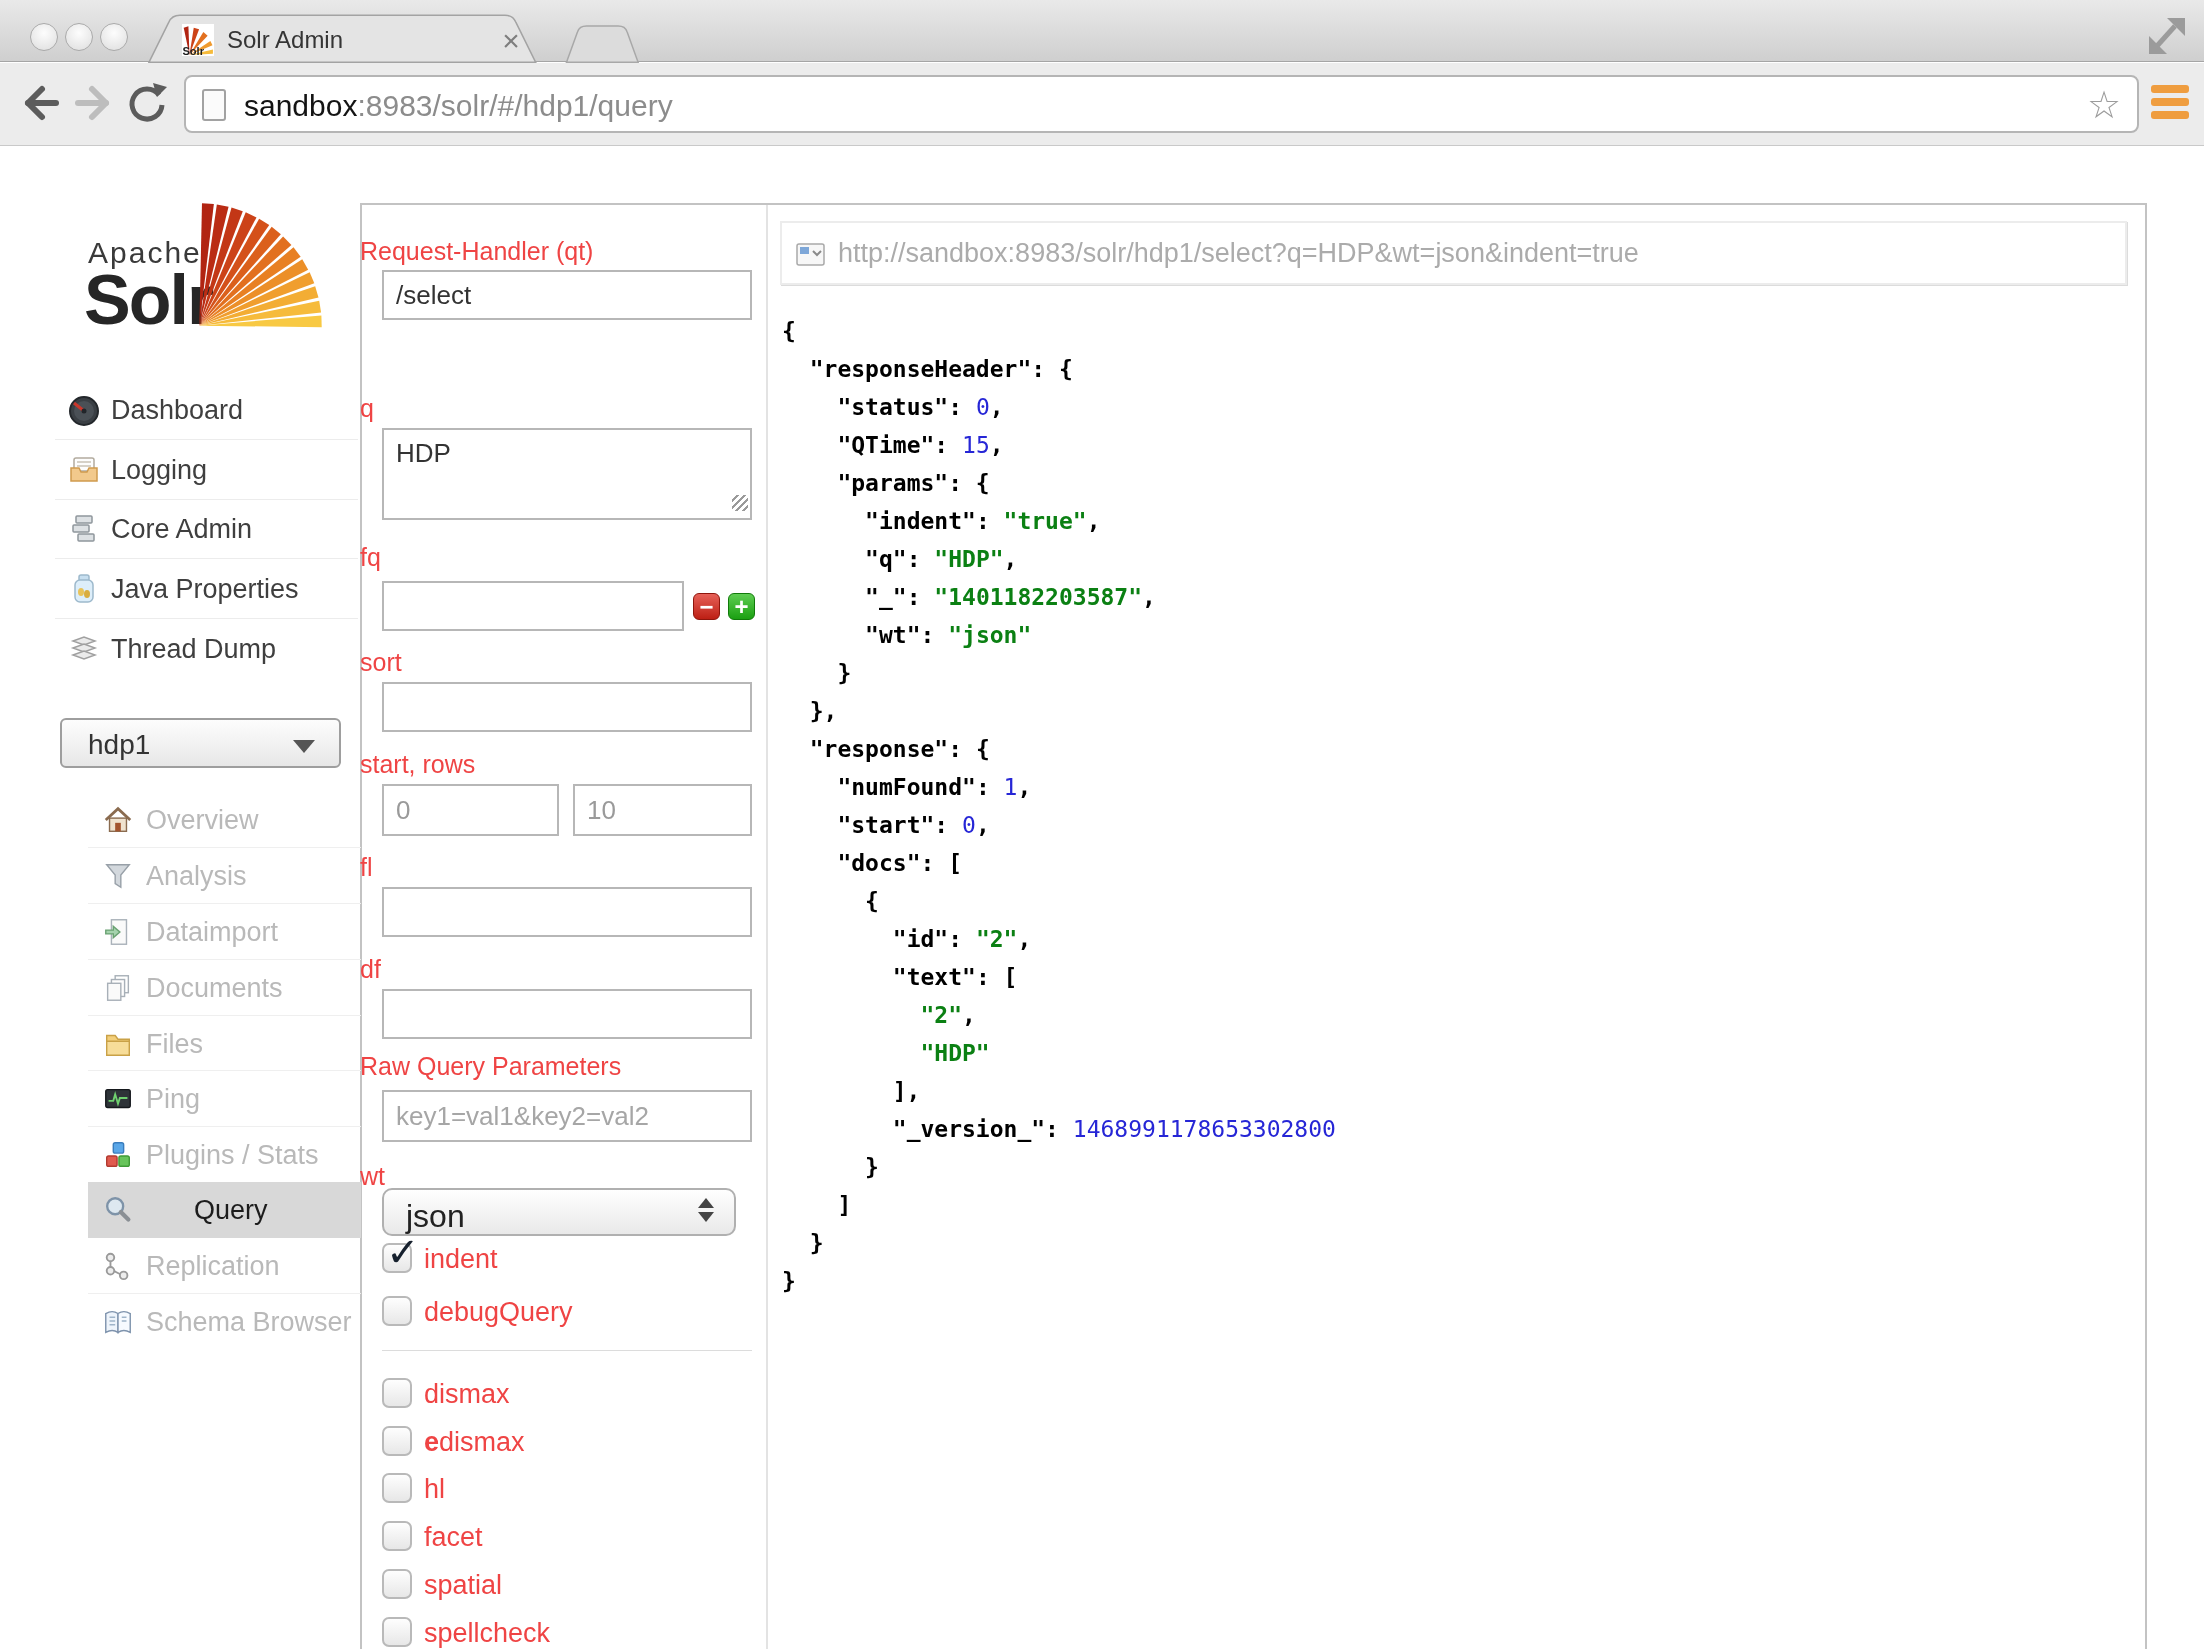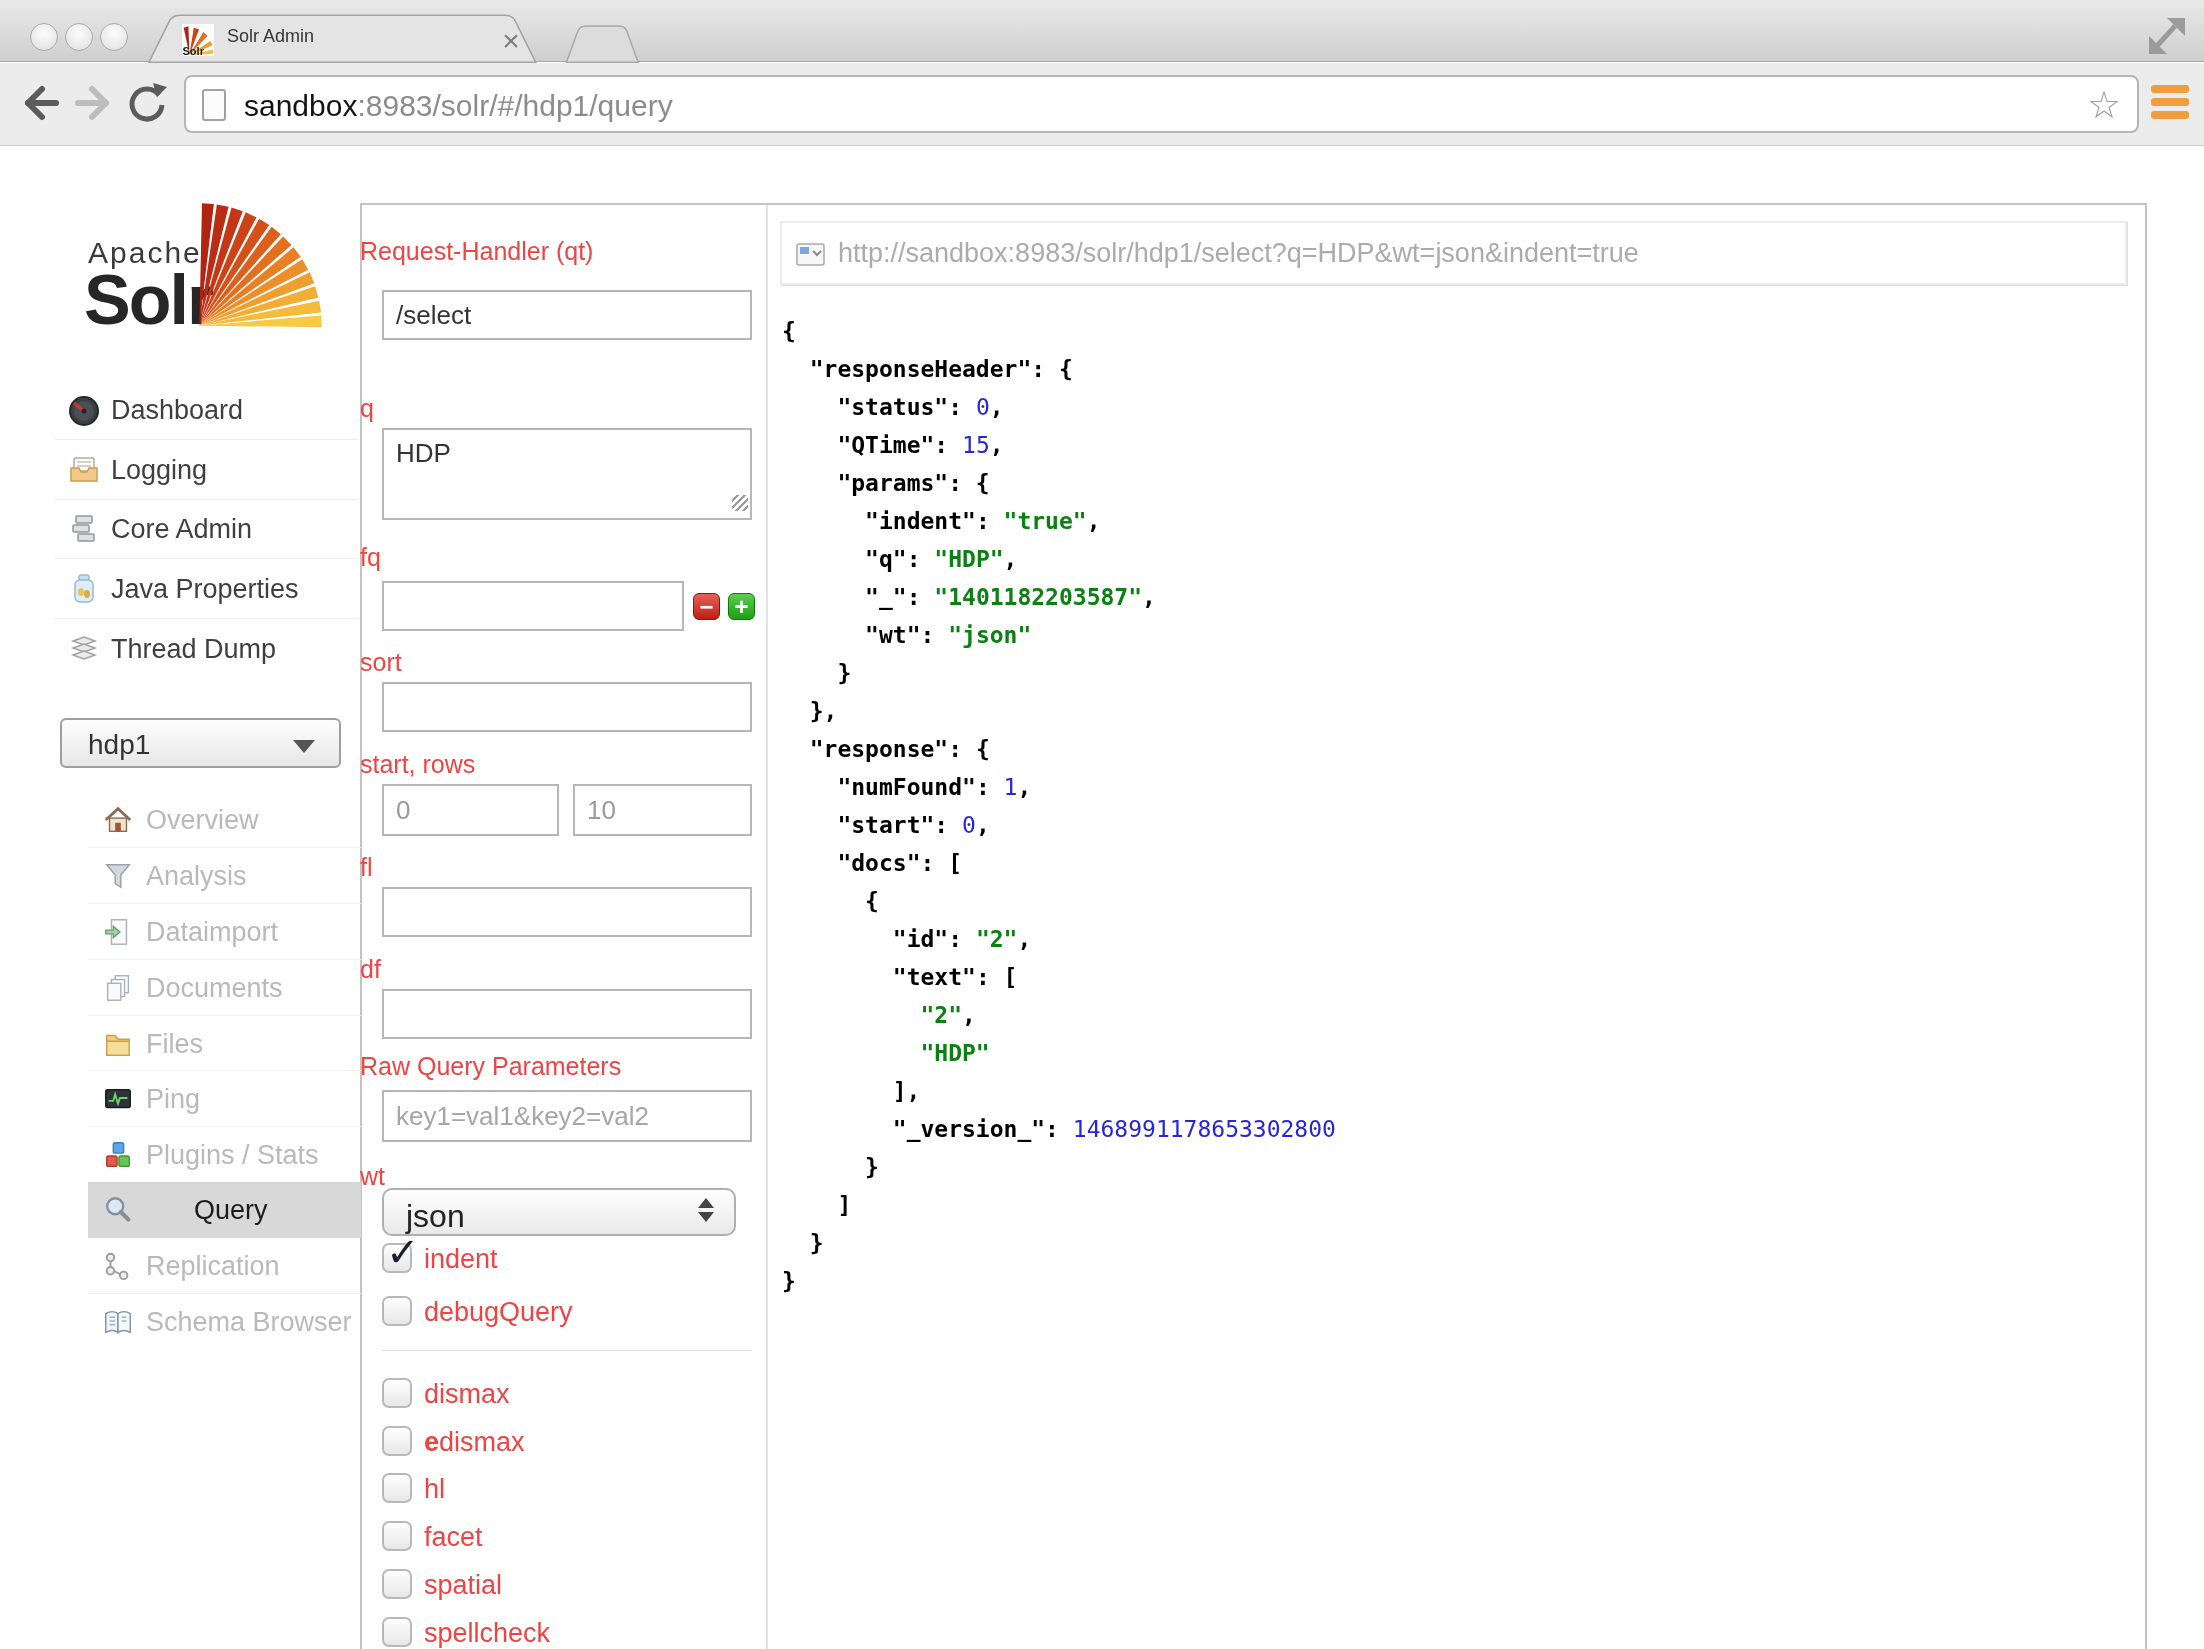--- a/index.html
+++ b/index.html
@@ -5,21 +5,21 @@
   * { margin:0; padding:0; box-sizing:border-box; }
   html,body { width:2205px; height:1650px; overflow:hidden; background:#fff;
     font-family:"Liberation Sans","DejaVu Sans",sans-serif; }
 
   
   #titlebar { position:absolute; left:0; top:0; width:2205px; height:62px;
     background:linear-gradient(#e9e9e9,#cfcfcf); border-bottom:1px solid #a5a5a5; }
   .traffic { position:absolute; top:23px; width:28px; height:28px; border-radius:50%;
     background:radial-gradient(circle at 50% 35%,#fdfdfd,#ddd); border:1.5px solid #aaa; }
   #tab-svg { position:absolute; left:139px; top:14px; }
-  .tab-title { position:absolute; left:227px; top:26px; font-size:18px; color:#353535; }
+  .tab-title { position:absolute; left:227px; top:26px; font-size:24px; color:#353535; }
   .tab-close { position:absolute; left:495px; top:24px; font-size:30px; color:#7e7e7e; width:32px; text-align:center; }
   .favicon { position:absolute; left:182px; top:24px; width:32px; height:32px; background:#fff; }
   #expand-icon { position:absolute; left:2145px; top:12px; }
   #toolbar { position:absolute; left:0; top:63px; width:2205px; height:83px;
     background:#ececec; border-bottom:1px solid #c9c9c9; }
   .navbtn { position:absolute; top:18px; width:44px; height:44px; }
   #urlbar { position:absolute; left:184px; top:12px; width:1955px; height:58px;
     background:#fff; border:2px solid #b5b5b5; border-radius:8px; }
   .page-icon { position:absolute; left:16px; top:12px; width:24px; height:32px;
     border:2px solid #a2a2a2; border-radius:3px; background:#fbfbfb; }
@@ -312,21 +312,21 @@
   <div class="sub-item sub-div" style="top:1147px">
     <svg class="ic" width="32" height="32" viewBox="0 0 34 34">
       <path d="M4 8 Q11 4 17 8 V28 Q11 24 4 28 Z" fill="#eef4fb" stroke="#7e93ad" stroke-width="1.5"></path>
       <path d="M30 8 Q23 4 17 8 V28 Q23 24 30 28 Z" fill="#f6faff" stroke="#7e93ad" stroke-width="1.5"></path>
       <path d="M8 12 h6 M8 16 h6 M8 20 h6 M21 12 h5 M21 16 h5" stroke="#9fb4c9" stroke-width="1.5" fill="none"></path>
     </svg>
     <span class="t">Schema Browser</span>
   </div>
 
   <div class="lbl" style="top:91px">Request-Handler (qt)</div>
-  <input class="inp" style="top: 124px; width: 370px; height: 50px; margin-top: 20px;" value="/select">
+  <input class="inp" style="top: 124px; width: 370px; height: 50px;" value="/select">
 
   <div id="legend-common">
     <div class="seg1"></div>
     <span class="txt">common</span>
     <div class="seg2"></div>
   </div>
 
   <div class="lbl" style="top:248px">q</div>
   <textarea id="q-area" class="inp" style="top: 282px; width: 370px; height: 92px;">HDP</textarea>
   <div class="resize-grip" style="top:349px"></div>

